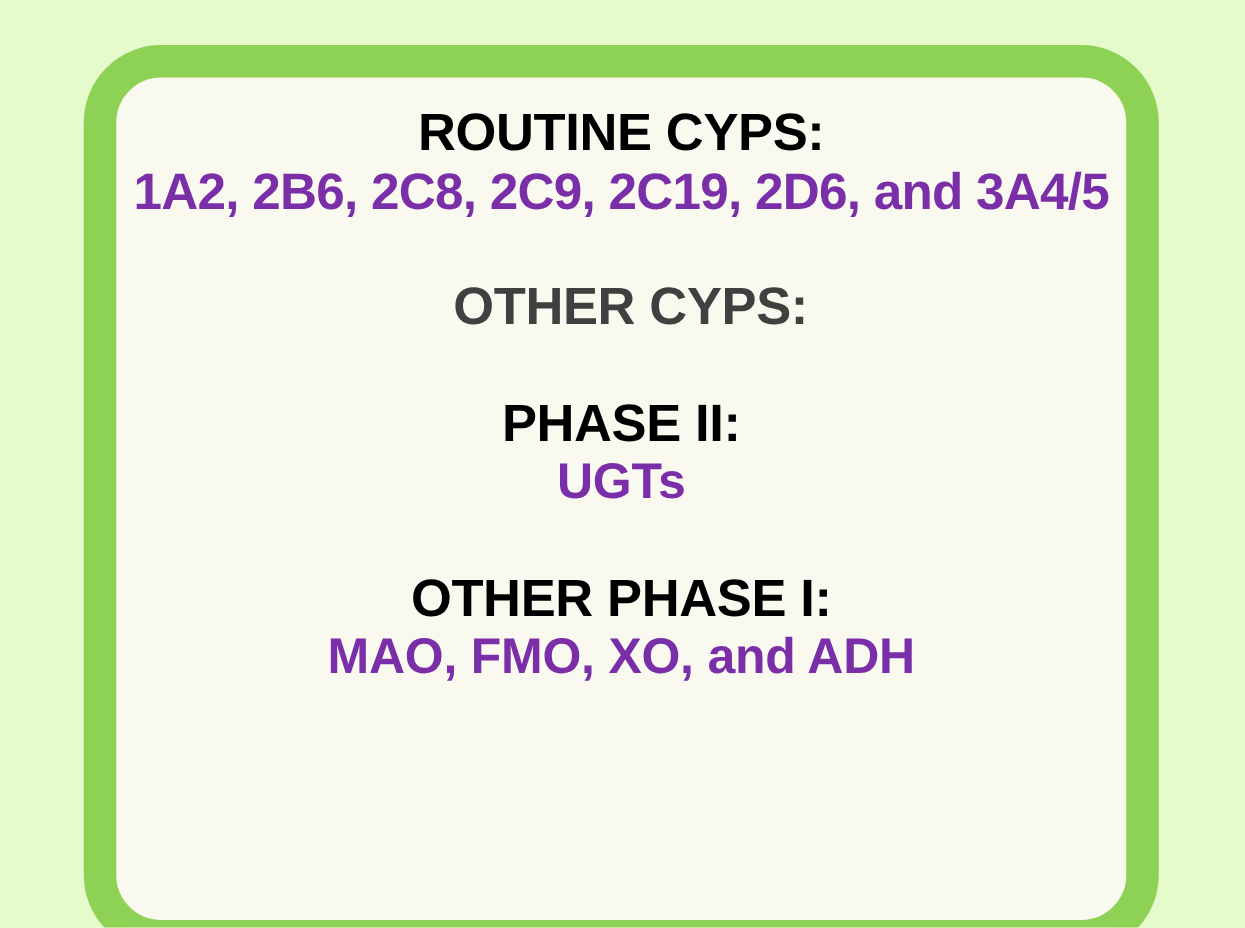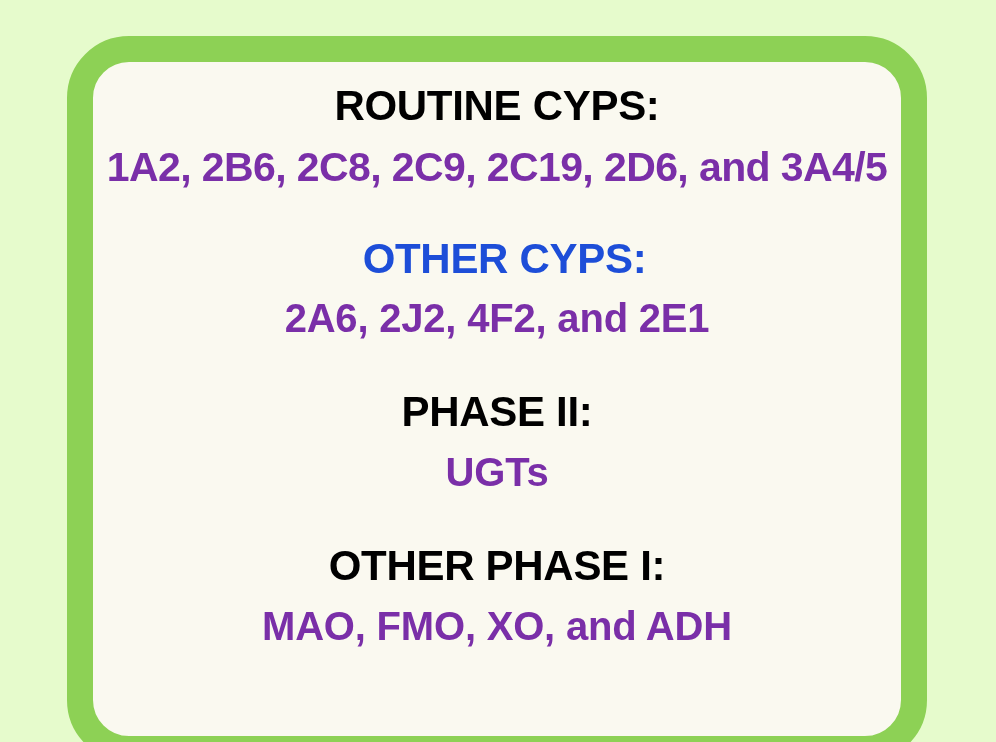--- a/index.html
+++ b/index.html
@@ -65,21 +65,21 @@
 
   .section-items {
     display: block;
     color: #7a2fa8;
     font-family: "Liberation Sans", sans-serif;
     font-weight: bold;
     font-size: 40px;
     line-height: 1.08;
     letter-spacing: -0.2px;
     white-space: nowrap;
-    margin-top: 16px;
+    margin-top: 2px;
   }
 
   
   #section-routine      { margin-top: 0px; }
   #section-other-cyps   { margin-top: 48px; }
   #section-other-phase1 { margin-top: 50px; }
   #section-phase2       { margin-top: 50px; }
 
   
   #section-routine .section-items {
@@ -93,22 +93,21 @@
 <div id="slide" style="background: rgb(230, 251, 204);">
   <div id="card" style="background: rgb(250, 249, 240); border-color: rgb(141, 209, 85);">
     <div id="card-inner">
 
       <div class="section" id="section-routine">
         <span class="section-heading" style="color: rgb(0, 0, 0);">ROUTINE CYPS:</span>
         <span class="section-items" style="color: rgb(122, 47, 168);">1A2, 2B6, 2C8, 2C9, 2C19, 2D6, and 3A4/5</span>
       </div>
 
       <div class="section" id="section-other-cyps">
-        <span class="section-heading" style="color: #1d4ed8; padding-left: 15px;">OTHER CYPS:</span>
-        <span class="section-items" style="color: rgb(122, 47, 168);">2A6, 2J2, 4F2, and 2E1</span>
+        <span class="section-heading" style="color: #404040; padding-left: 15px;">OTHER CYPS:</span>
       </div>
 
       <div class="section" id="section-phase2">
         <span class="section-heading" style="color: rgb(0, 0, 0);">PHASE II:</span>
         <span class="section-items" style="color: rgb(122, 47, 168);">UGTs</span>
       </div>
 
       <div class="section" id="section-other-phase1">
         <span class="section-heading" style="color: rgb(0, 0, 0);">OTHER PHASE I:</span>
         <span class="section-items" style="color: rgb(122, 47, 168);">MAO, FMO, XO, and ADH</span>

